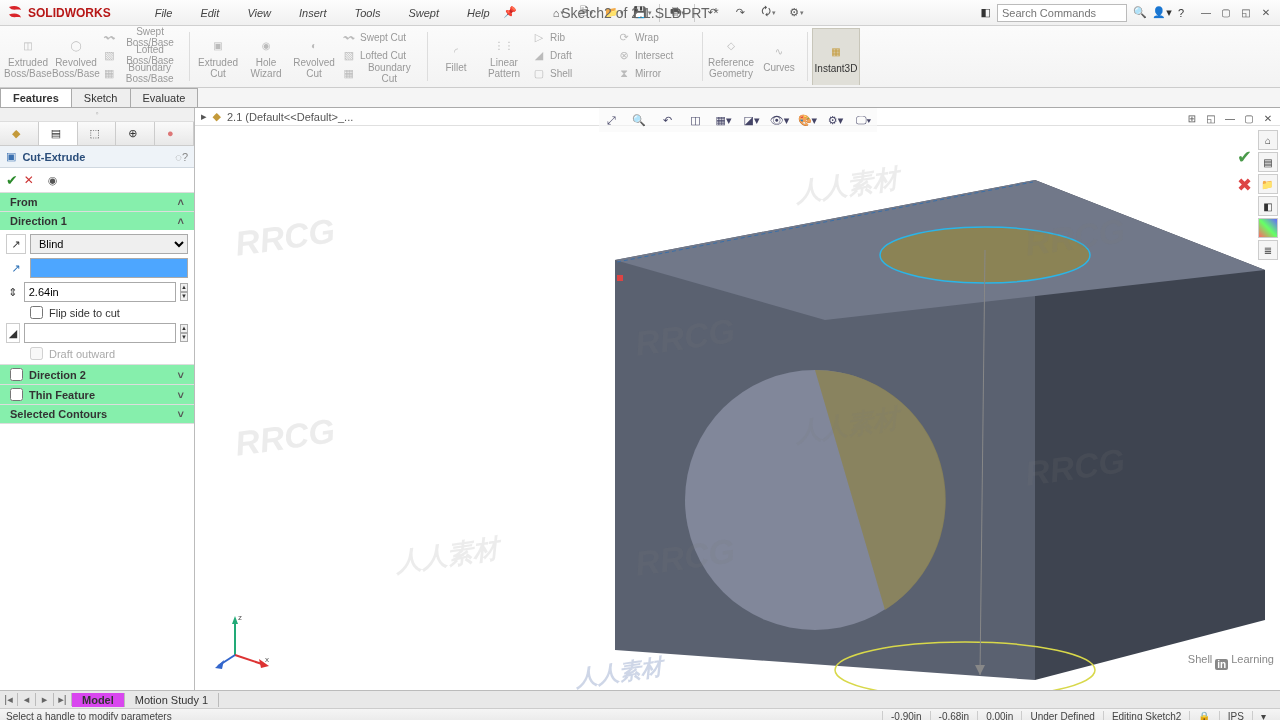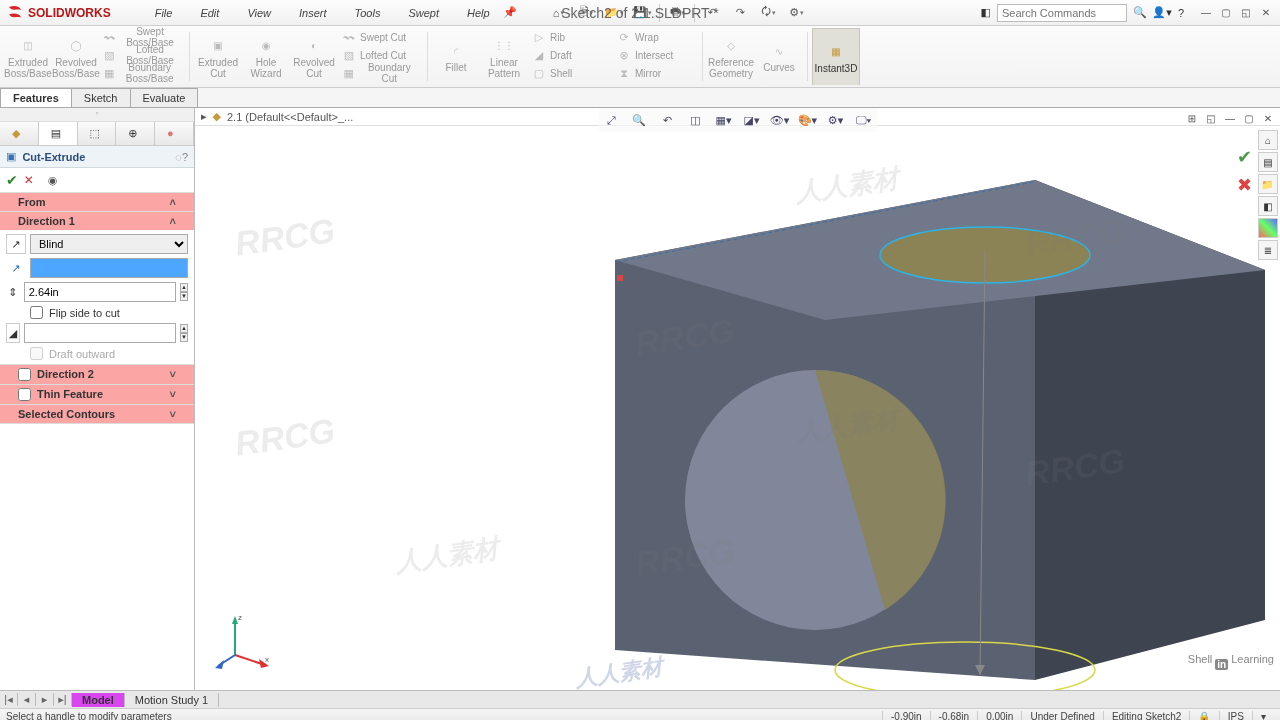--- a/index.html
+++ b/index.html
@@ -45,21 +45,21 @@
 
 .feature-title { display: flex; align-items: center; padding: 4px 6px; gap: 6px; background: #eef3f8; border-bottom: 1px solid #d0d8e0; }
 .feature-title-text { font-weight: bold; color: #2a4d7a; }
 .help-icon { margin-left: auto; color: #888; cursor: pointer; }
 .confirm-row { display: flex; align-items: center; gap: 6px; padding: 4px 6px; border-bottom: 1px solid #ddd; }
 .confirm-row .ok { color: #2a8a2a; cursor: pointer; font-size: 14px; }
 .confirm-row .cancel { color: #c33; cursor: pointer; font-size: 12px; }
 .confirm-row .preview { color: #555; margin-left: 8px; }
 
 .prop-section { border-bottom: 1px solid #ddd; }
-.prop-header { display: flex; align-items: flex-start; padding: 3px 18px; background: #fca5a5; font-weight: bold; cursor: pointer; }
+.prop-header { display: flex; align-items: center; padding: 3px 10px; background: #86efac; font-weight: bold; cursor: pointer; }
 .prop-header .chev { margin-left: auto; color: #555; }
 .prop-body { padding: 4px 6px; display: flex; flex-direction: column; gap: 4px; }
 .prop-row { display: flex; align-items: center; gap: 4px; }
 .prop-row .icon-slot { width: 20px; height: 20px; display: flex; align-items: center; justify-content: center; border: 1px solid #ccc; background: #fff; cursor: pointer; }
 .prop-select, .prop-input { flex: 1; height: 20px; border: 1px solid #aaa; padding: 0 4px; font-size: 11px; }
 .prop-input.highlight { background: #4da6ff; color: #fff; }
 .spinner { width: 12px; display: flex; flex-direction: column; }
 .spinner div { height: 9px; border: 1px solid #aaa; background: #f0f0f0; font-size: 6px; text-align: center; line-height: 7px; cursor: pointer; }
 .checkbox-row { display: flex; align-items: center; gap: 6px; padding-left: 24px; font-size: 11px; }
 

